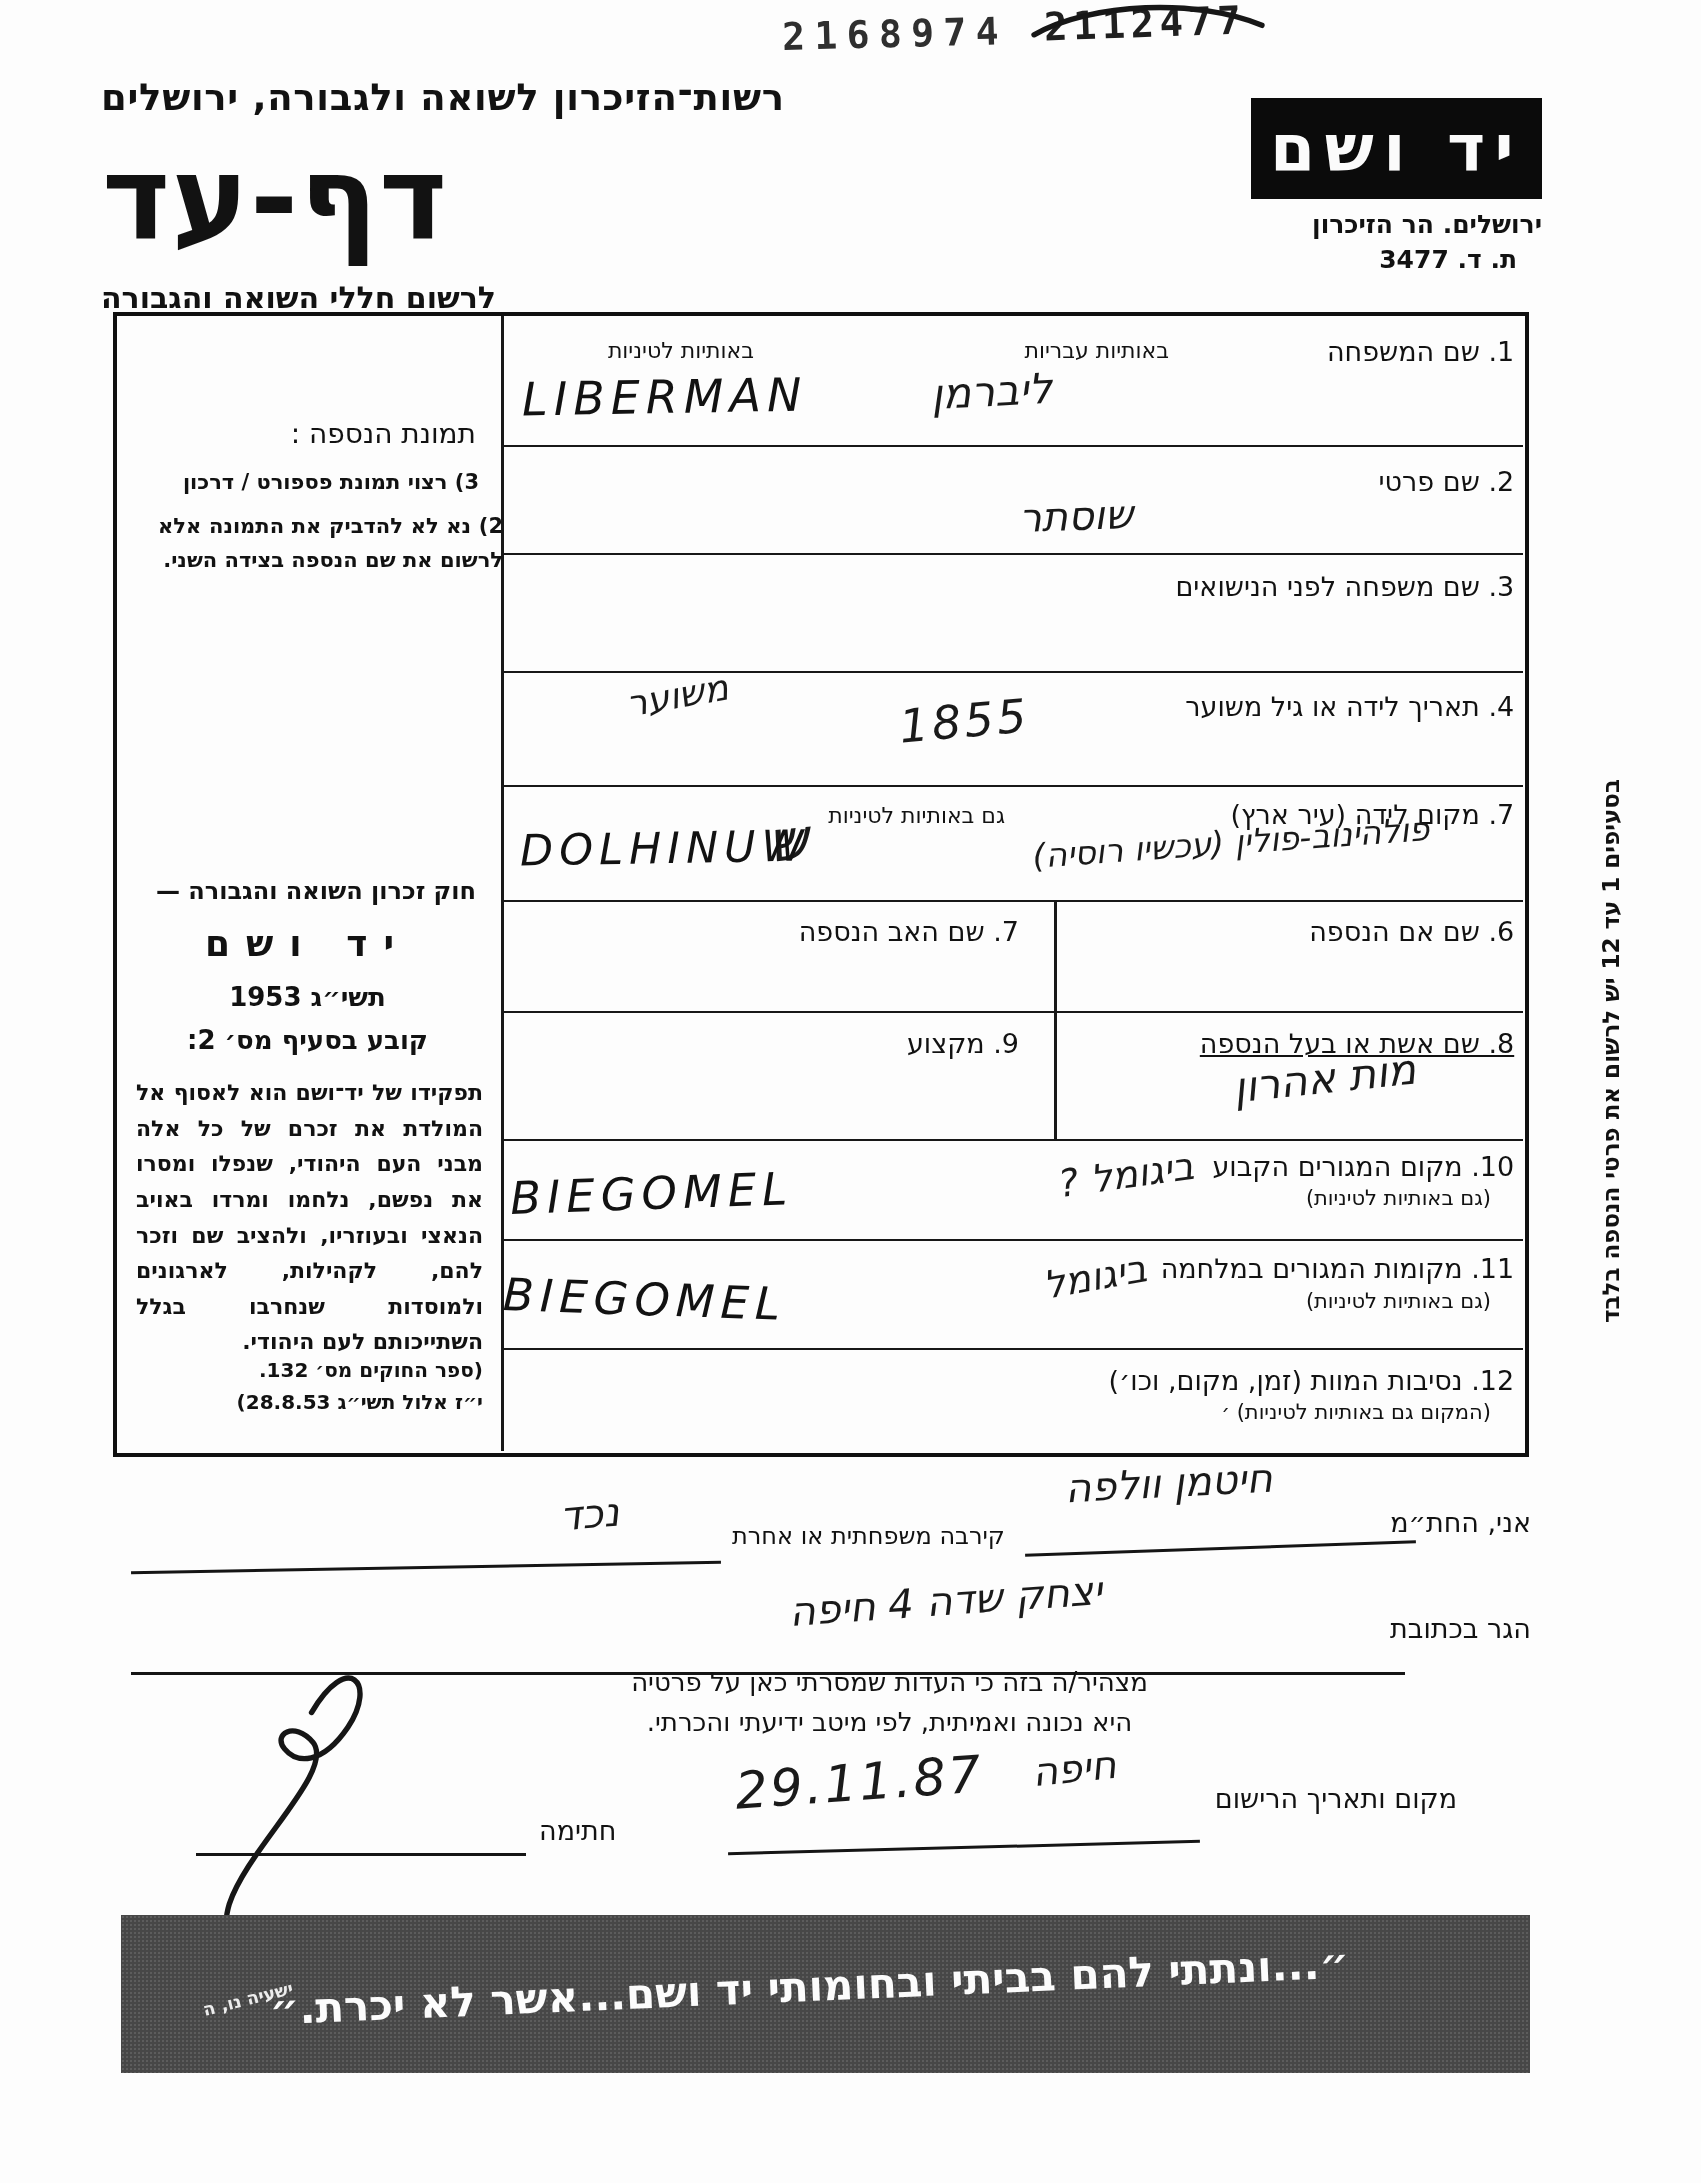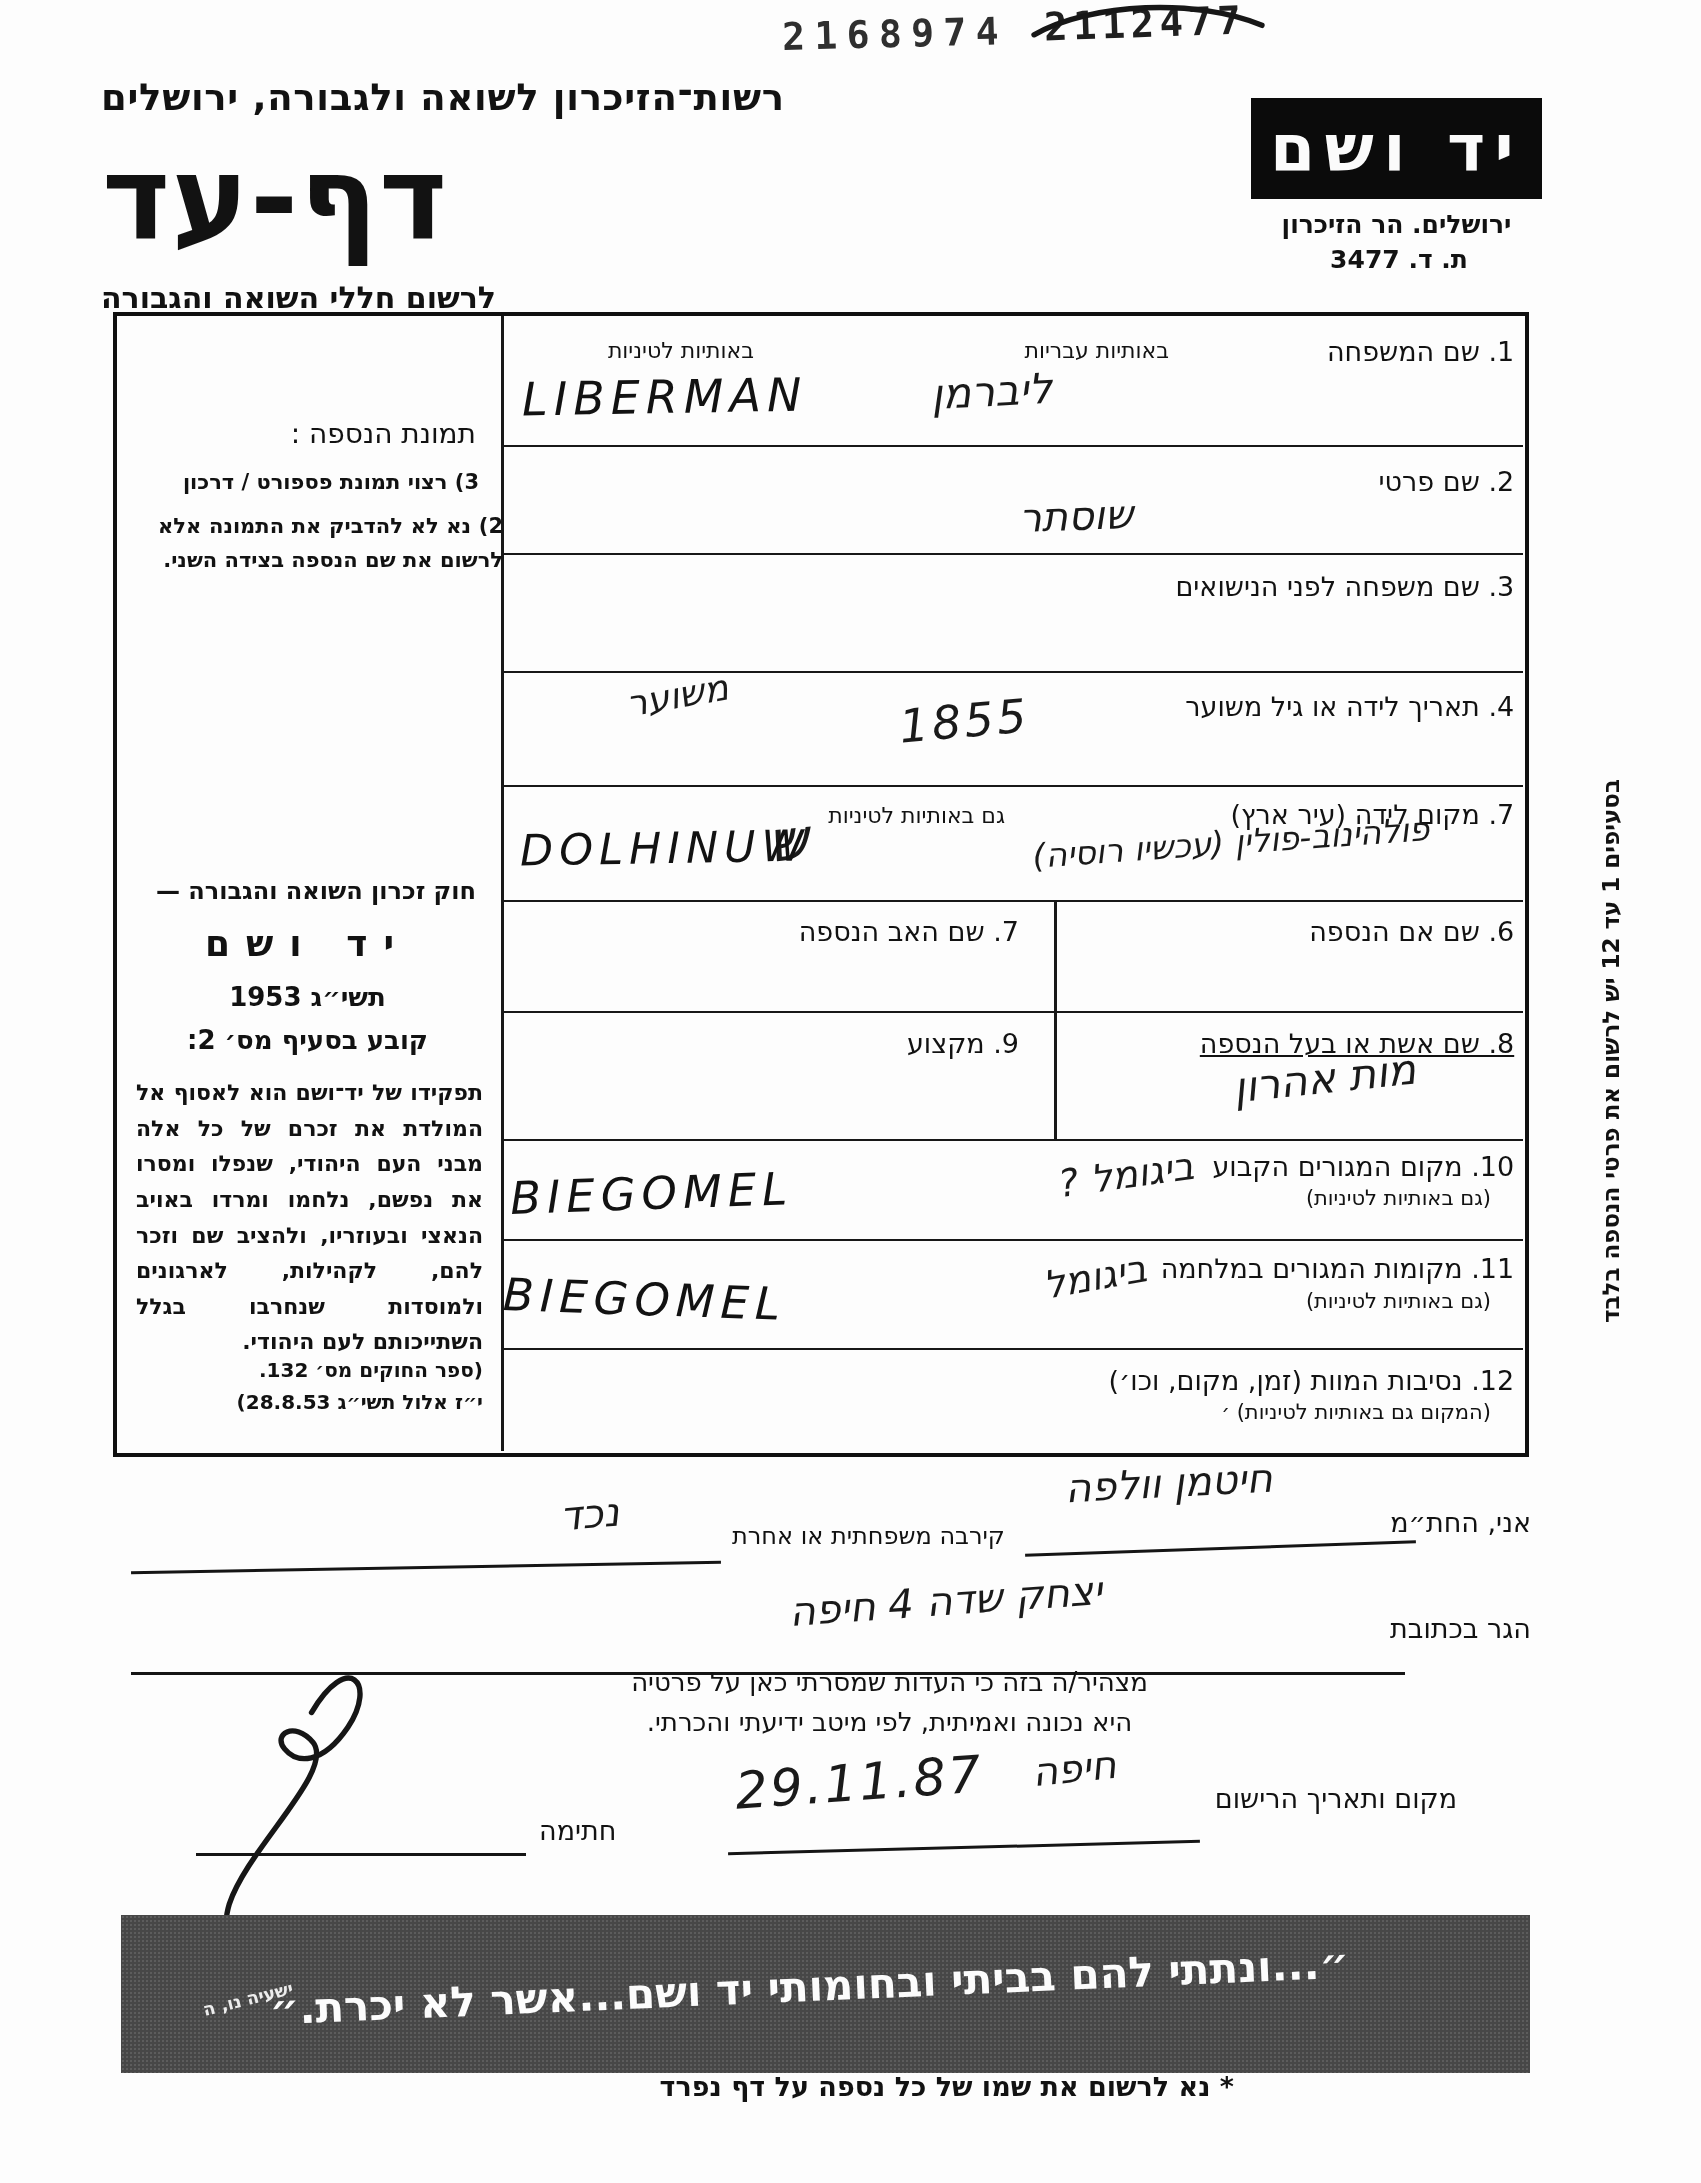--- a/index.html
+++ b/index.html
@@ -10,21 +10,21 @@
   .abs{position:absolute;}
   .ltr{direction:ltr;}
   
   .stamp{font-family:"DejaVu Sans Mono",monospace;color:#2f2f2f;font-weight:bold;white-space:nowrap;}
   
   .authority{font-size:37px;font-weight:bold;white-space:nowrap;letter-spacing:0.7px;}
   .big-title{font-size:116px;font-weight:bold;line-height:1;letter-spacing:1.3px;}
   .subtitle{font-size:30px;font-weight:bold;white-space:nowrap;}
   .logo-box{background:#0b0b0b;color:#fbfbfb;text-align:center;}
   .logo-text{font-size:65px;font-weight:bold;letter-spacing:9.4px;line-height:101px;}
-  .logo-addr{font-size:25px;font-weight:bold;text-align:center;white-space:nowrap;}
+  .logo-addr{font-size:25px;font-weight:bold;text-align:right;white-space:nowrap;}
   
   .form-box{border:4.7px solid #101010;box-sizing:border-box;}
   .hline{position:absolute;height:2px;background:#181818;}
   .vline{position:absolute;width:2.7px;background:#181818;}
   .flabel{font-size:27px;white-space:nowrap;}
   .fsub{font-size:22px;white-space:nowrap;}
   .fsub-s{font-size:21px;white-space:nowrap;}
   
   .hw{font-style:italic;color:#1a1a1a;white-space:nowrap;}
   .hw-lat{font-style:italic;letter-spacing:6px;font-weight:500;white-space:nowrap;}
@@ -164,16 +164,15 @@
   <div class="fill-line" style="left:196px;top:1853px;width:330px;height:3.4px;"></div>
   <svg class="abs" style="left:162px;top:1645px;" width="229" height="391" viewBox="0 0 340 580">
     <path d="M222,100 C276,8 320,56 276,122 C238,178 200,176 182,154 C164,132 196,112 224,144 C258,186 128,300 100,384 C84,438 116,424 100,474 C88,512 60,528 72,556" fill="none" stroke="#161616" stroke-width="8" stroke-linecap="round"></path>
   </svg>
 
   <div class="abs banner" style="left:121px;top:1915px;width:1409px;height:158px;">
     <div class="abs banner-quote" style="left:148px;top:47px;">״...ונתתי להם בביתי ובחומותי יד ושם...אשר לא יכרת.״</div>
     <div class="abs banner-src" style="left:81px;top:74px;">ישעיה נו, ה</div>
   </div>
 
-  <div class="abs footnote" style="right:468px;top:2071px;">* נא לרשום את שמו של כל נספה על דף נפרד</div>
 
 </div>
 
 
 </body></html>

